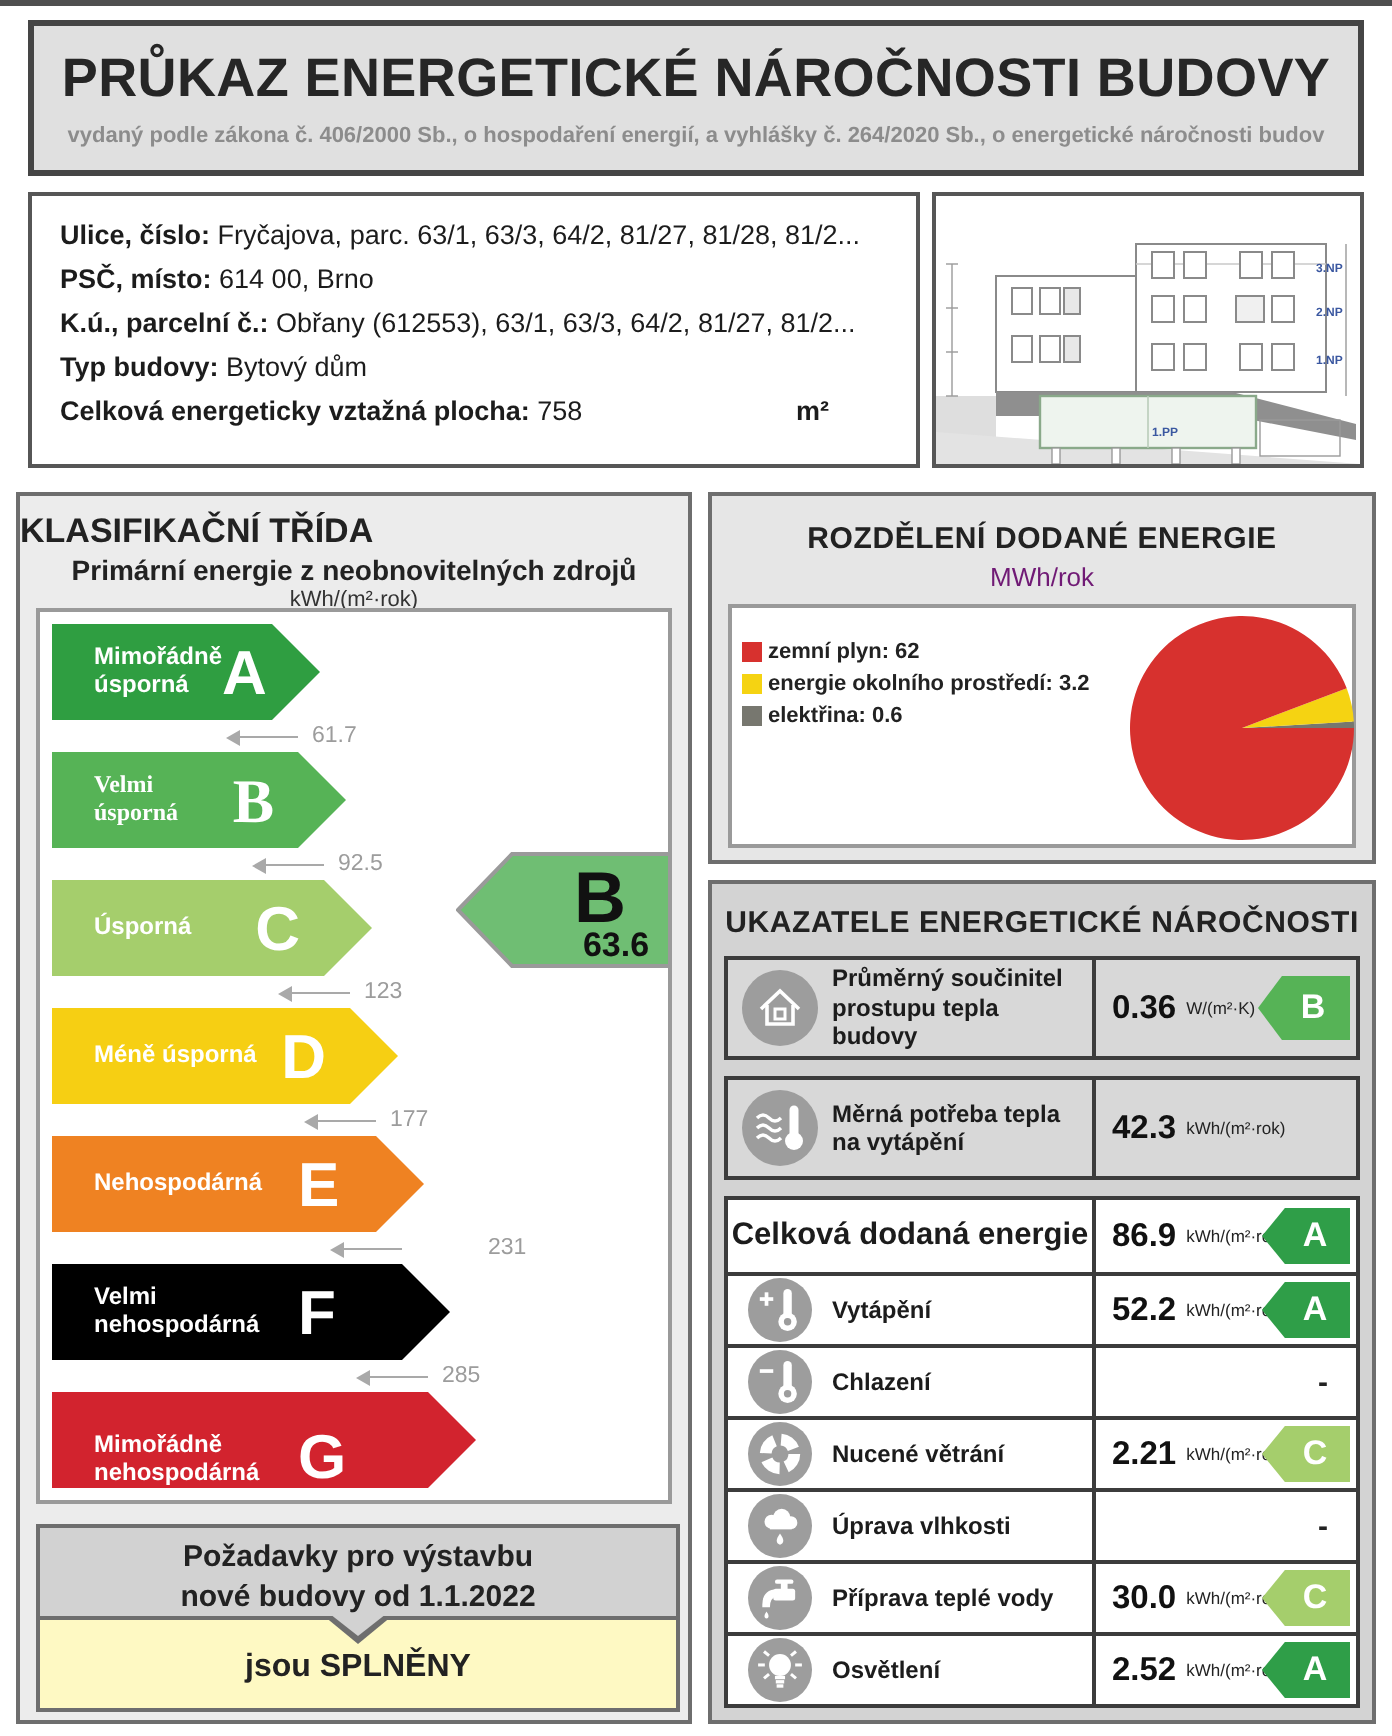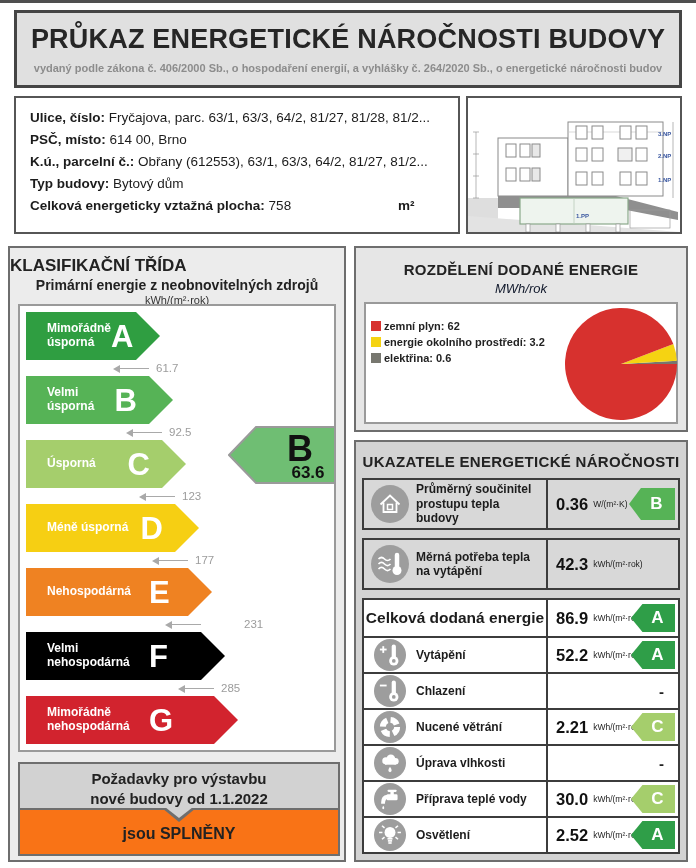--- a/index.html
+++ b/index.html
@@ -29,53 +29,53 @@
   .class-title{margin-top:8px;text-align:left;font-size:17px;font-weight:bold;color:#222;}
   .class-sub{text-align:center;font-size:14px;font-weight:bold;color:#222;margin-top:1px;}
   .class-unit{text-align:center;font-size:11px;color:#333;margin-top:1px;}
   .scale-box{position:absolute;left:8px;top:56px;width:318px;height:448px;background:#fff;
     border:2px solid #9a9a9a;box-sizing:border-box;padding:6px 0 0 6px;overflow:hidden;}
   .class-arrow{height:48px;display:flex;align-items:center;
     clip-path:polygon(0 0,calc(100% - 24px) 0,100% 50%,calc(100% - 24px) 100%,0 100%);}
   .class-label{flex:1;padding-left:21px;color:#fff;font-weight:bold;font-size:12px;line-height:1.15;max-width:102px;}
   .class-letter{color:#fff;font-weight:bold;font-size:31px;margin-right:36px;line-height:1;}
   .scale-row:nth-child(1) .class-arrow{width:134px;}
-  .scale-row:nth-child(2) .class-arrow{width:147px;}
+  .scale-row:nth-child(2) .class-arrow{width:147px;font-family:Liberation Serif, serif;}
   .scale-row:nth-child(3) .class-arrow{width:160px;}
   .scale-row:nth-child(4) .class-arrow{width:173px;}
   .scale-row:nth-child(5) .class-arrow{width:186px;}
   .scale-row:nth-child(6) .class-arrow{width:199px;}
-  .scale-row:nth-child(7) .class-arrow{width:212px;}
+  .scale-row:nth-child(7) .class-arrow{width:212px;align-items:flex-end;}
   .threshold{height:16px;display:flex;align-items:center;}
   .scale-row:nth-child(1) .threshold{margin-left:89px;}
   .scale-row:nth-child(2) .threshold{margin-left:102px;}
   .scale-row:nth-child(3) .threshold{margin-left:115px;}
   .scale-row:nth-child(4) .threshold{margin-left:128px;}
   .scale-row:nth-child(5) .threshold{margin-left:141px;gap:36px;}
   .scale-row:nth-child(6) .threshold{margin-left:154px;}
   .th-line{position:relative;width:34px;height:1px;background:#a9a9a9;margin-right:7px;}
   .th-line::before{content:"";position:absolute;left:-2px;top:-3px;border-top:4px solid transparent;
     border-bottom:4px solid transparent;border-right:7px solid #a9a9a9;}
   .th-num{font-size:11.5px;color:#9c9c9c;}
   .rating-arrow{position:absolute;left:208px;top:120px;}
   .req-box{position:absolute;left:8px;top:514px;width:322px;height:94px;border:2px solid #6e6e6e;
-    box-sizing:border-box;background:#f97316;}
+    box-sizing:border-box;background:#fef9c3;}
   .req-gray{position:relative;height:46px;background:#d2d2d2;border-bottom:2px solid #6e6e6e;
     text-align:center;font-size:15px;font-weight:bold;color:#222;padding-top:5px;box-sizing:border-box;line-height:1.35;}
   .notch-outer{position:absolute;left:50%;transform:translateX(-50%);top:44px;width:0;height:0;z-index:2;
     border-left:17px solid transparent;border-right:17px solid transparent;border-top:14px solid #6e6e6e;}
   .notch-inner{position:absolute;left:50%;transform:translateX(-50%);top:43px;width:0;height:0;z-index:3;
     border-left:14px solid transparent;border-right:14px solid transparent;border-top:11px solid #d2d2d2;}
   .req-result{text-align:center;font-size:16px;font-weight:bold;color:#222;margin-top:15px;}
 
   
   .pie-panel{position:absolute;left:354px;top:246px;width:334px;height:186px;background:#e6e6e6;
     border:2px solid #6e6e6e;box-sizing:border-box;}
   .pie-title{margin-top:13px;text-align:center;font-size:15px;font-weight:bold;color:#222;letter-spacing:.3px;}
-  .pie-unit{text-align:center;font-size:13px;color:#0f172a;margin-top:3px;font-style:italic;}
+  .pie-unit{text-align:center;font-size:13px;color:#701a75;margin-top:3px;}
   .chart-box{position:absolute;left:8px;top:54px;width:314px;height:122px;background:#fff;
     border:2px solid #9a9a9a;box-sizing:border-box;}
   .legend{position:absolute;left:5px;top:16px;}
   .legend-item{display:flex;align-items:center;margin-bottom:4px;}
   .legend-swatch{width:10px;height:10px;margin-right:3px;}
   .legend-text{font-size:11px;font-weight:bold;color:#222;white-space:nowrap;}
   .pie-svg{position:absolute;left:196px;top:1px;}
 
   
   .ind-panel{position:absolute;left:354px;top:440px;width:334px;height:422px;background:#d3d3d3;

